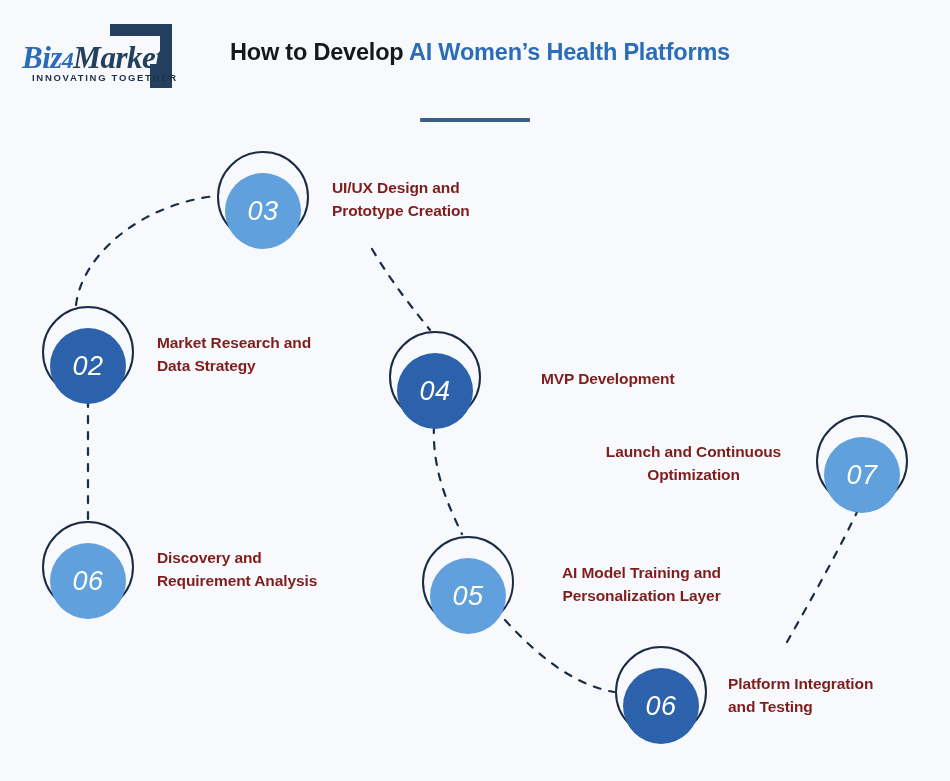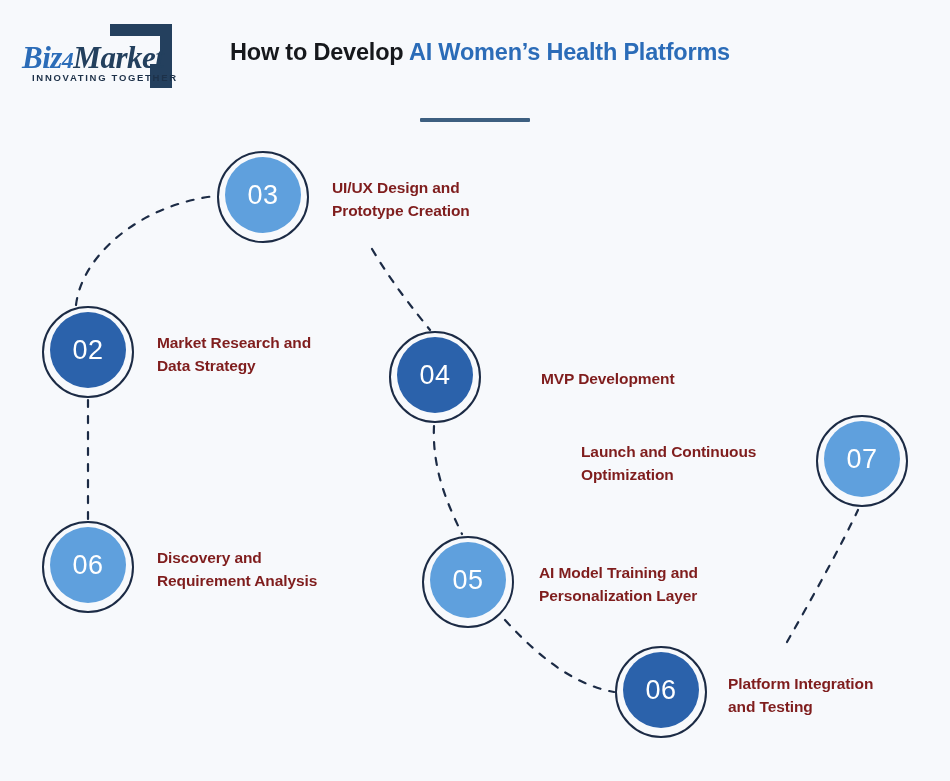--- a/index.html
+++ b/index.html
@@ -117,45 +117,46 @@
     width: 92px;
     height: 92px;
     border-radius: 50%;
     border: 2px solid #1c2b45;
     background: #f7f9fc;
     box-sizing: border-box;
   }
   .node-inner {
     position: absolute;
     left: 6px;
-    top: 4px;
+    top: 20px;
     width: 76px;
     height: 76px;
     border-radius: 50%;
     display: flex;
     align-items: center;
     justify-content: center;
     color: #ffffff;
     font-size: 27px;
     font-weight: 500;
     letter-spacing: 0.5px;
+    font-style: italic;
   }
   .node-inner.light { background: #5fa0dd; }
   .node-inner.dark  { background: #2b62ab; }
 
   .step-label {
     position: absolute;
     font-size: 15.5px;
     font-weight: 600;
     line-height: 23px;
     color: #7f1d1d;
     letter-spacing: -0.1px;
     white-space: pre-line;
   }
-  .step-label.right-align { text-align: left; }
+  .step-label.right-align { text-align: center; }
 </style>
 </head>
 <body>
 
 <div class="header">
 
   <div class="logo">
     <svg class="logo-bracket" viewBox="0 0 62 64">
       <path d="M0 0 H62 V64 H40 V52 H50 V12 H0 Z" fill="#24405e"></path>
       <path d="M0 0 H20 V12 H0 Z" fill="#24405e"></path>
@@ -216,21 +217,21 @@
     <div class="node">
       <div class="node-inner dark">04</div>
     </div>
     <div class="step-label" style="left:113px; top:36px; width:200px;margin-left:39px;">MVP Development</div>
   </div>
 
   <div class="step" style="left:422px; top:536px;">
     <div class="node">
       <div class="node-inner light">05</div>
     </div>
-    <div class="step-label" style="left:117px; top:25px; width:205px;">AI Model Training and
+    <div class="step-label" style="left:117px; top:25px; width:205px;text-align:center;">AI Model Training and
 Personalization Layer</div>
   </div>
 
   <div class="step" style="left:615px; top:646px;">
     <div class="node">
       <div class="node-inner dark">06</div>
     </div>
     <div class="step-label" style="left:113px; top:26px; width:200px;">Platform Integration
 and Testing</div>
   </div>

